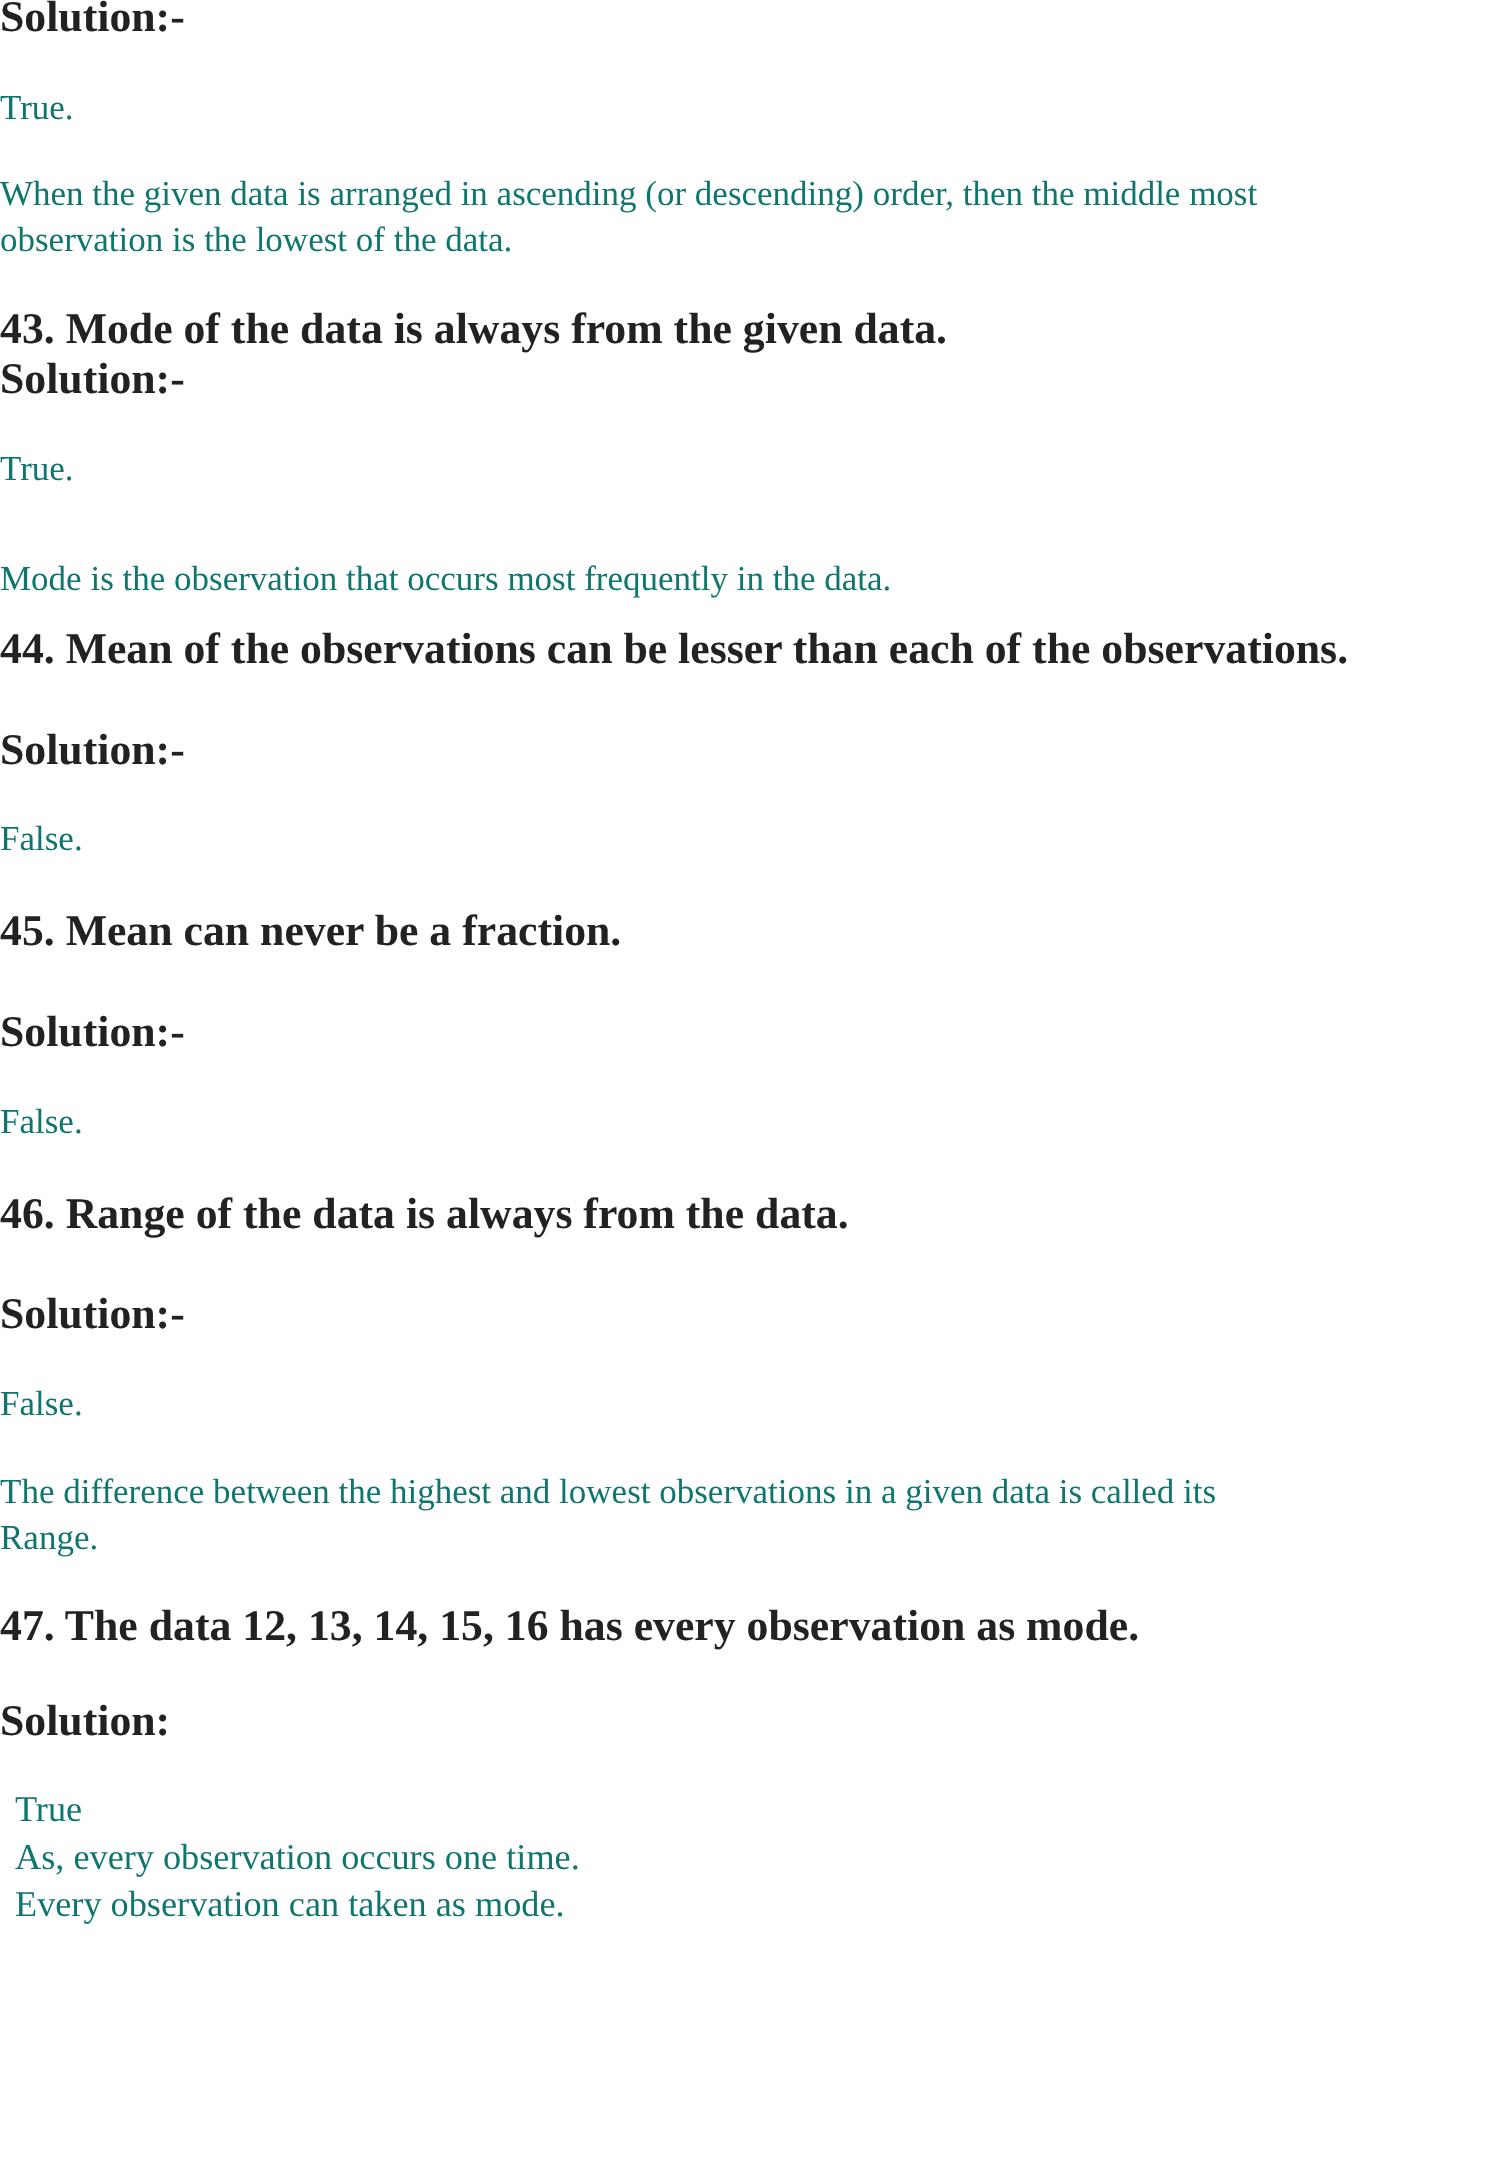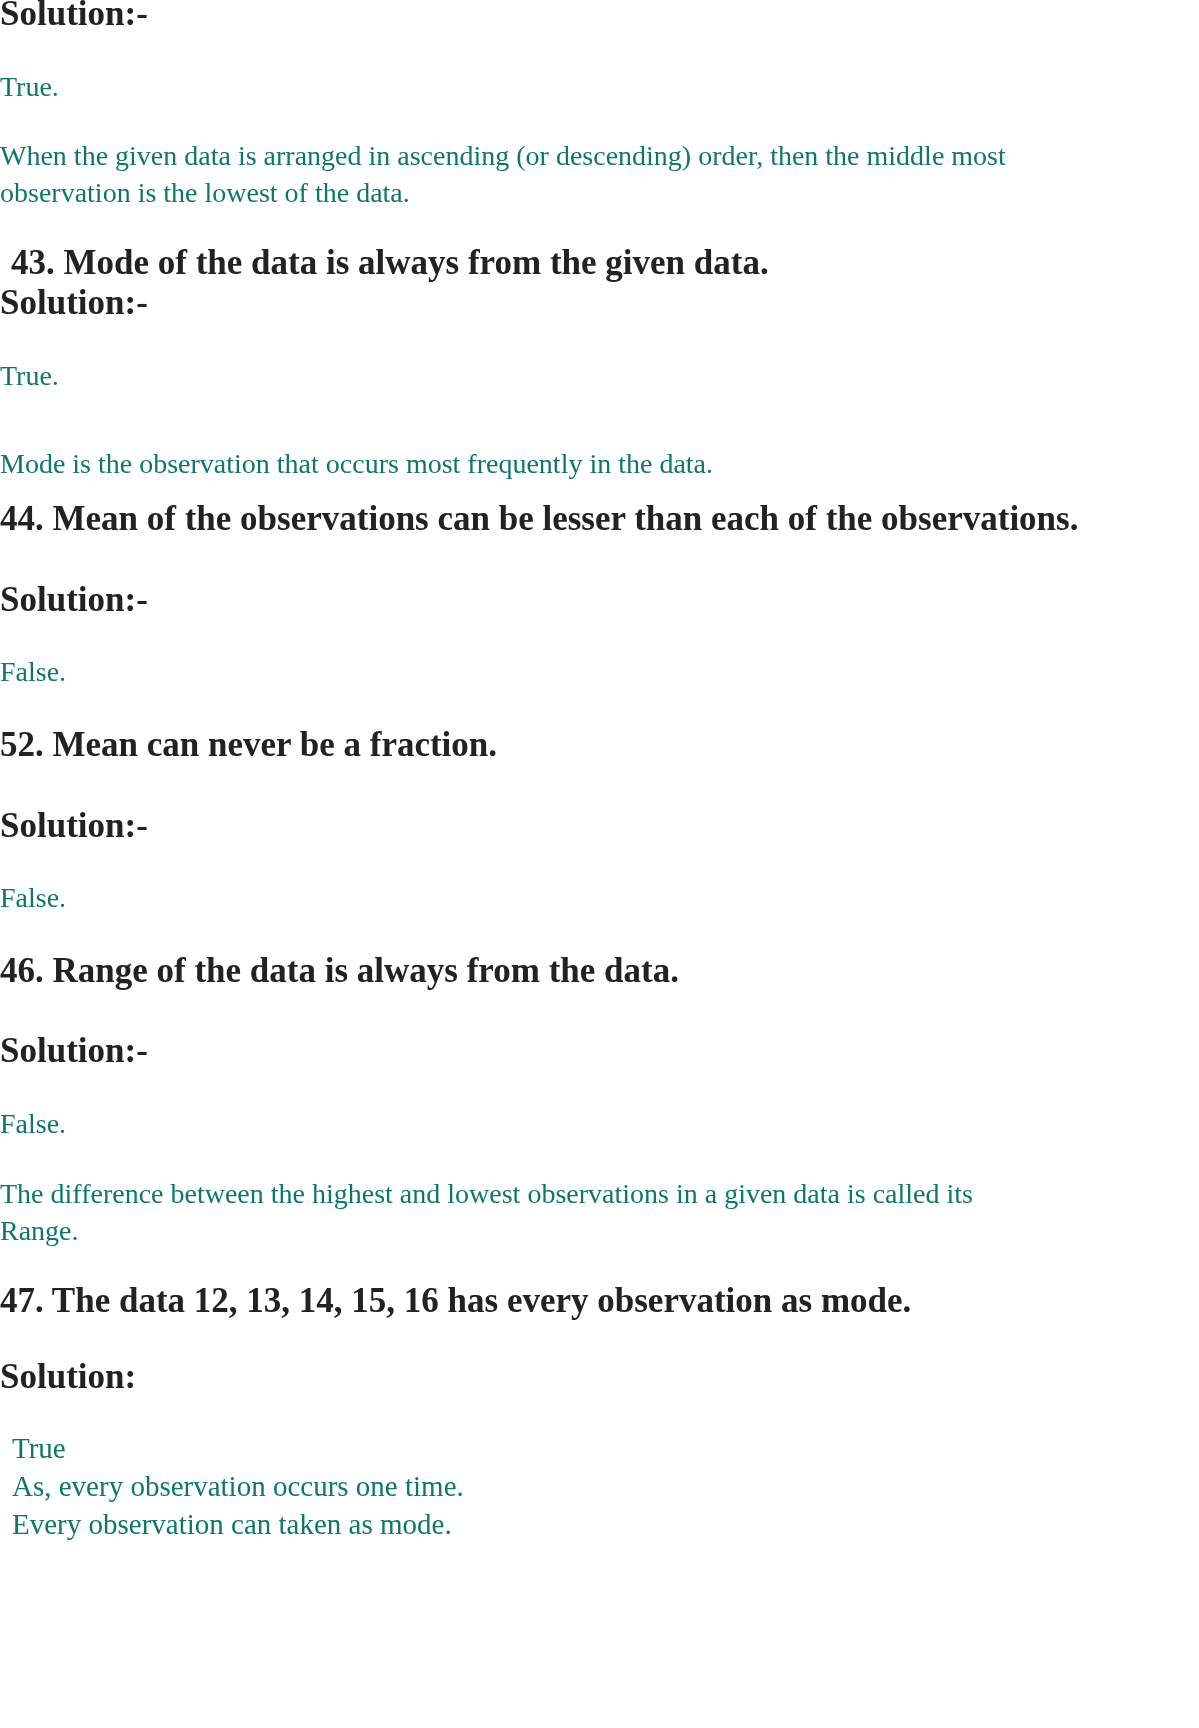--- a/index.html
+++ b/index.html
@@ -43,30 +43,30 @@
 
 <div>
 
   <h2 class="blk h" style="top:-6px;">Solution:-</h2>
   <p class="blk p" style="top:68px;">True.</p>
   <div class="blk p" style="top:137px;">
     <div>When the given data is arranged in ascending (or descending) order, then the middle most</div>
     <div>observation is the lowest of the data.</div>
   </div>
 
-  <h2 class="blk h" style="top:243px;margin-left:11px;">43. Mode of the data is always from the given data.</h2>
+  <h2 class="blk h" style="top:243px;">43. Mode of the data is always from the given data.</h2>
   <h2 class="blk h" style="top:283px;">Solution:-</h2>
   <p class="blk p" style="top:357px;">True.</p>
   <p class="blk p" style="top:445px;">Mode is the observation that occurs most frequently in the data.</p>
 
   <h2 class="blk h" style="top:499px;">44. Mean of the observations can be lesser than each of the observations.</h2>
   <h2 class="blk h" style="top:580px;">Solution:-</h2>
   <p class="blk p" style="top:653px;">False.</p>
 
-  <h2 class="blk h" style="top:725px;">52. Mean can never be a fraction.</h2>
+  <h2 class="blk h" style="top:725px;">45. Mean can never be a fraction.</h2>
   <h2 class="blk h" style="top:806px;">Solution:-</h2>
   <p class="blk p" style="top:879px;">False.</p>
 
   <h2 class="blk h" style="top:951px;">46. Range of the data is always from the data.</h2>
   <h2 class="blk h" style="top:1031px;">Solution:-</h2>
   <p class="blk p" style="top:1105px;">False.</p>
   <div class="blk p" style="top:1175px;">
     <div>The difference between the highest and lowest observations in a given data is called its</div>
     <div>Range.</div>
   </div>

